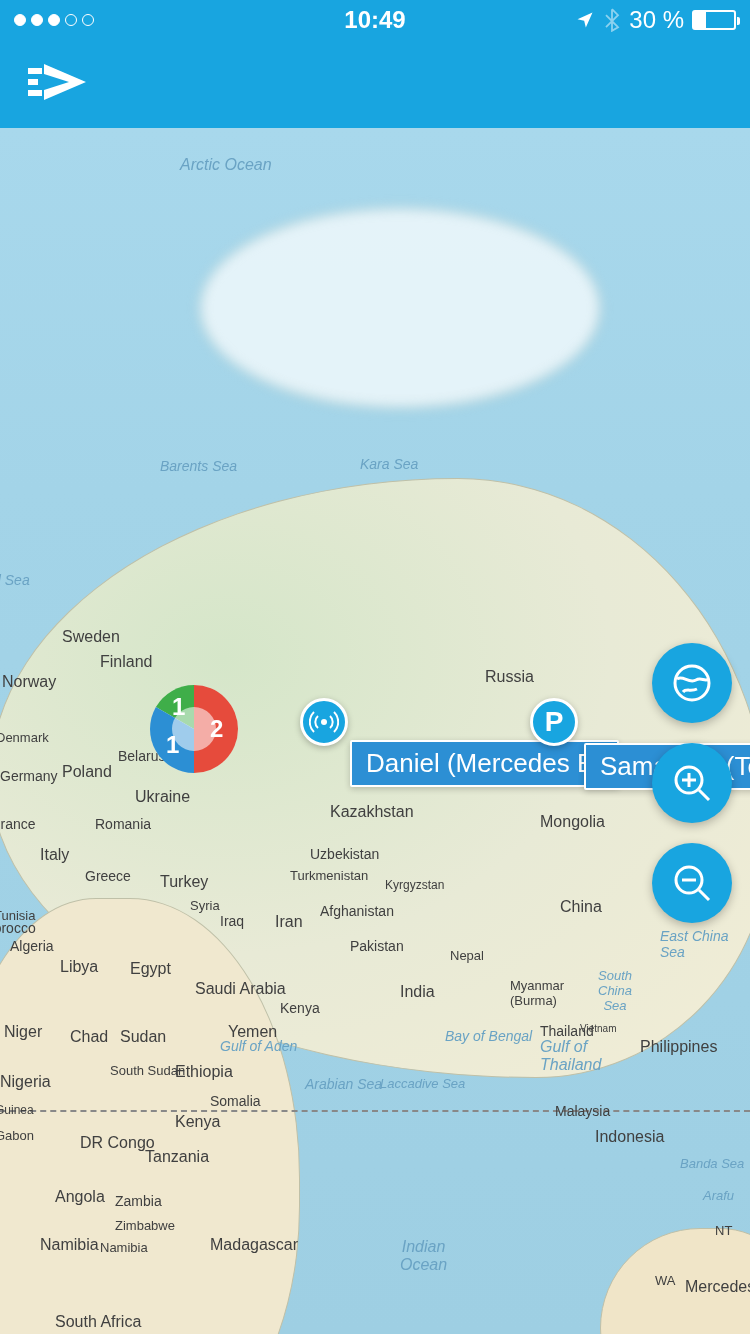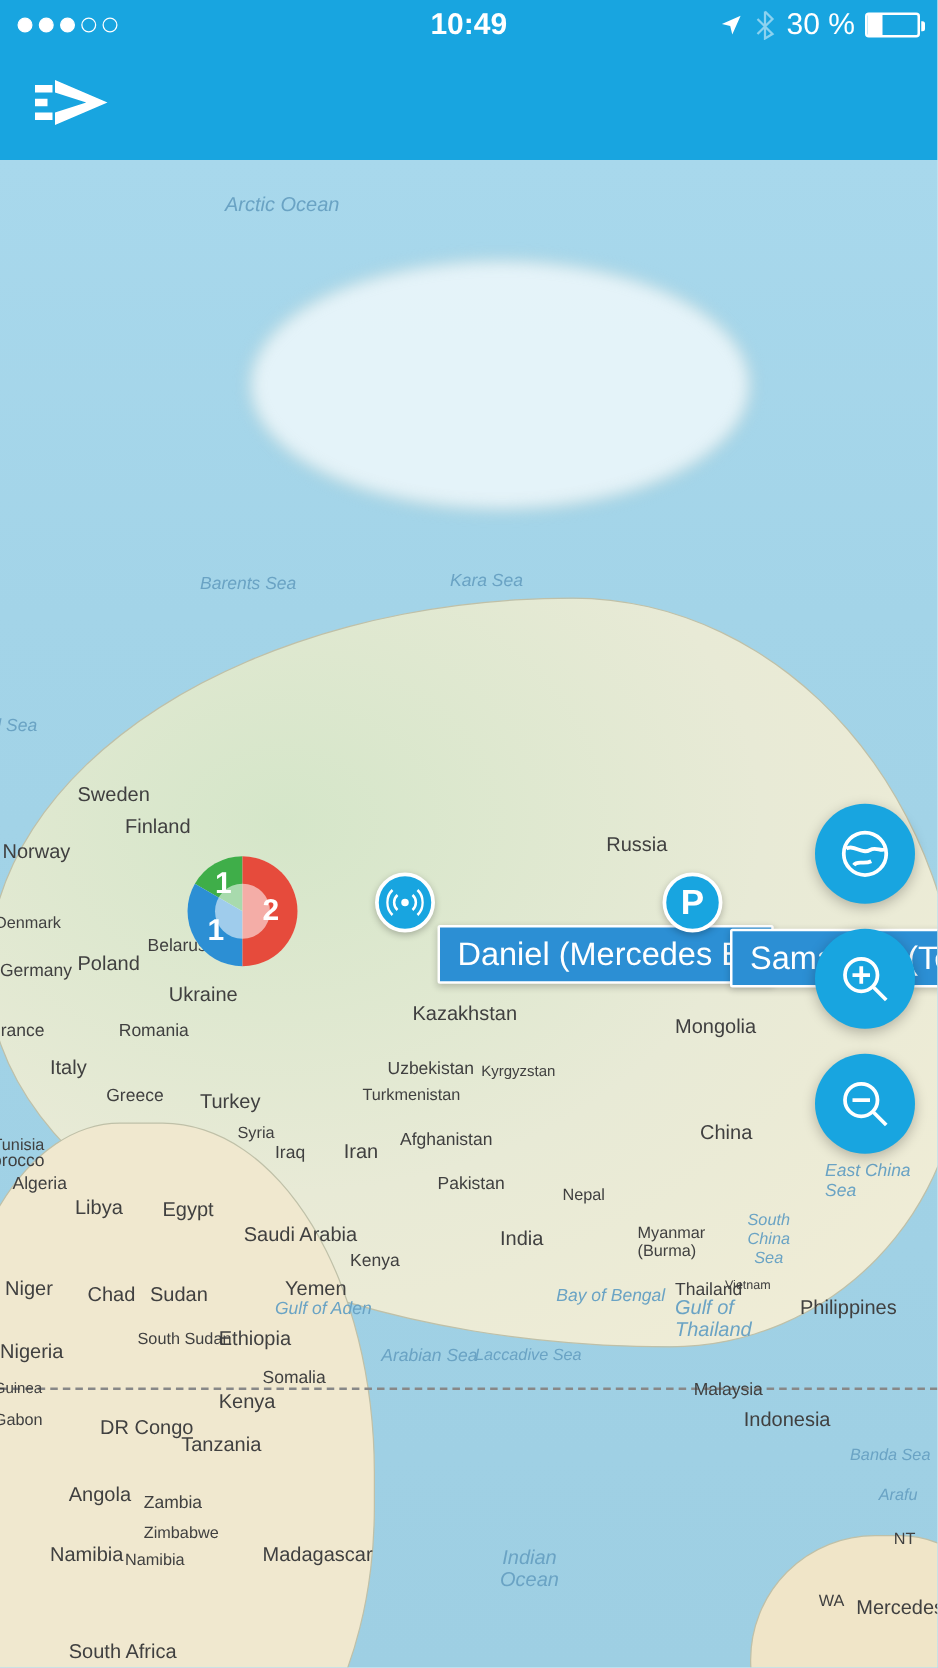--- a/index.html
+++ b/index.html
@@ -173,21 +173,21 @@
     <div class="country-label" style="top:1020px;left:145px">Tanzania</div>
     <div class="country-label" style="top:965px;left:210px;font-size:14px">Somalia</div>
     <div class="country-label" style="top:895px;left:228px">Yemen</div>
     <div class="country-label" style="top:872px;left:280px;font-size:14px">Kenya</div>
     <div class="country-label" style="top:785px;left:220px;font-size:14px">Iraq</div>
     <div class="country-label" style="top:770px;left:190px;font-size:13px">Syria</div>
     <div class="country-label" style="top:775px;left:320px;font-size:14px">Afghanistan</div>
     <div class="country-label" style="top:810px;left:350px;font-size:14px">Pakistan</div>
     <div class="country-label" style="top:718px;left:310px;font-size:14px">Uzbekistan</div>
     <div class="country-label" style="top:740px;left:290px;font-size:13px">Turkmenistan</div>
-    <div class="country-label" style="top:722px;left:385px;font-size:12px">Kyrgyzstan</div>
+    <div class="country-label" style="top:750px;left:385px;font-size:12px">Kyrgyzstan</div>
     <div class="country-label" style="top:820px;left:450px;font-size:13px">Nepal</div>
     <div class="country-label" style="top:850px;left:510px;font-size:13px;white-space:pre">Myanmar
 (Burma)</div>
     <div class="country-label" style="top:895px;left:540px;font-size:14px">Thailand</div>
     <div class="country-label" style="top:895px;left:580px;font-size:10px">Vietnam</div>
     <div class="country-label" style="top:975px;left:555px;font-size:14px">Malaysia</div>
     <div class="country-label" style="top:935px;left:110px;font-size:13px">South Sudan</div>
     <div class="country-label" style="top:1000px;left:-5px;font-size:13px">Gabon</div>
     <div class="country-label" style="top:975px;left:-5px;font-size:12px">Guinea</div>
     <div class="country-label" style="top:1145px;left:655px;font-size:13px">WA</div>

